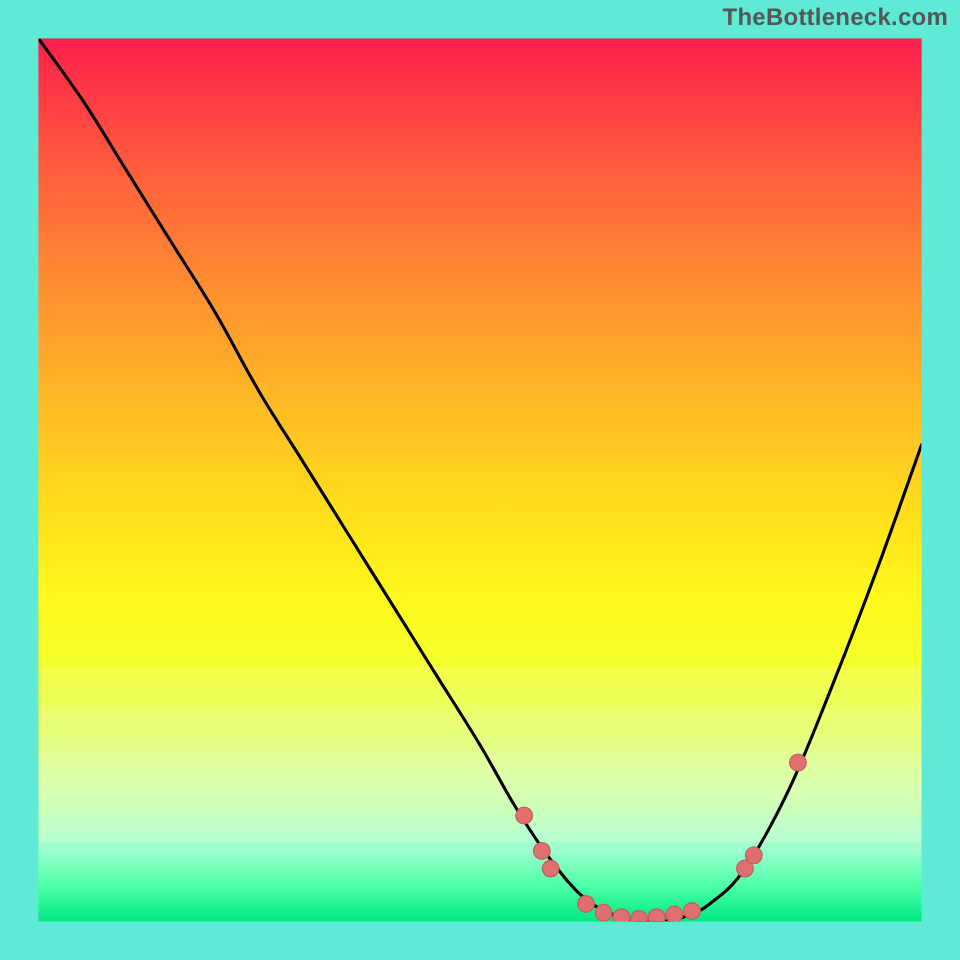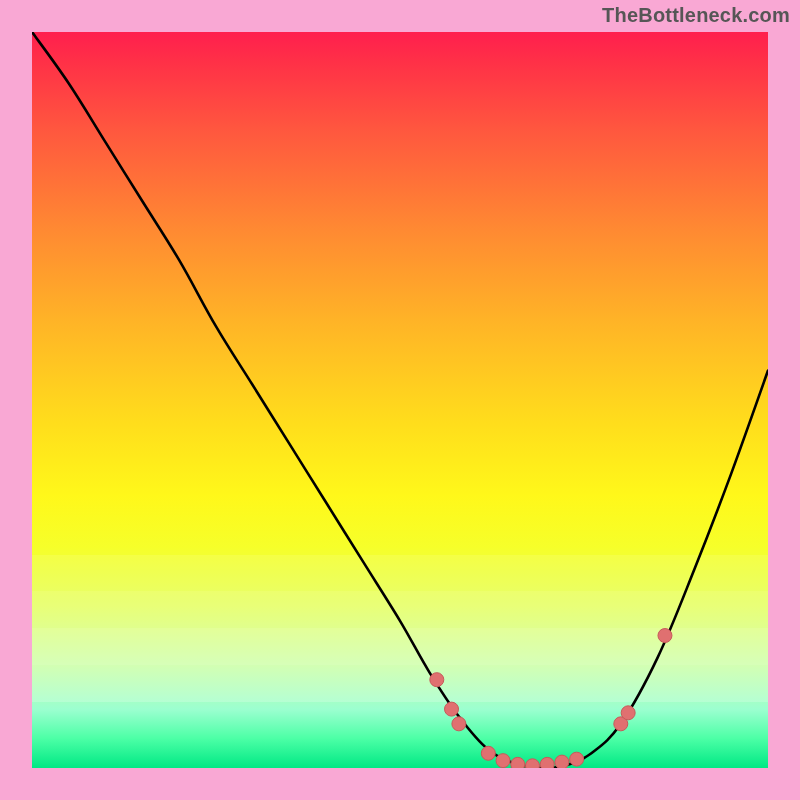--- a/index.html
+++ b/index.html
@@ -1,21 +1,21 @@
 <!DOCTYPE html>
 <html><head>
 <meta charset="utf-8">
 <style>
   * { margin: 0; padding: 0; box-sizing: border-box; }
   html, body { width: 800px; height: 800px; background: #000; overflow: hidden; }
   .frame {
     position: relative;
     width: 800px;
     height: 800px;
-    background: #f9a8d4;
+    background: #5eead4;
     padding-left: 42px;
   }
   .attribution {
     position: absolute;
     top: 4px;
     right: 10px;
     font-family: Arial, Helvetica, sans-serif;
     font-size: 20px;
     font-weight: bold;
     color: #565656;

